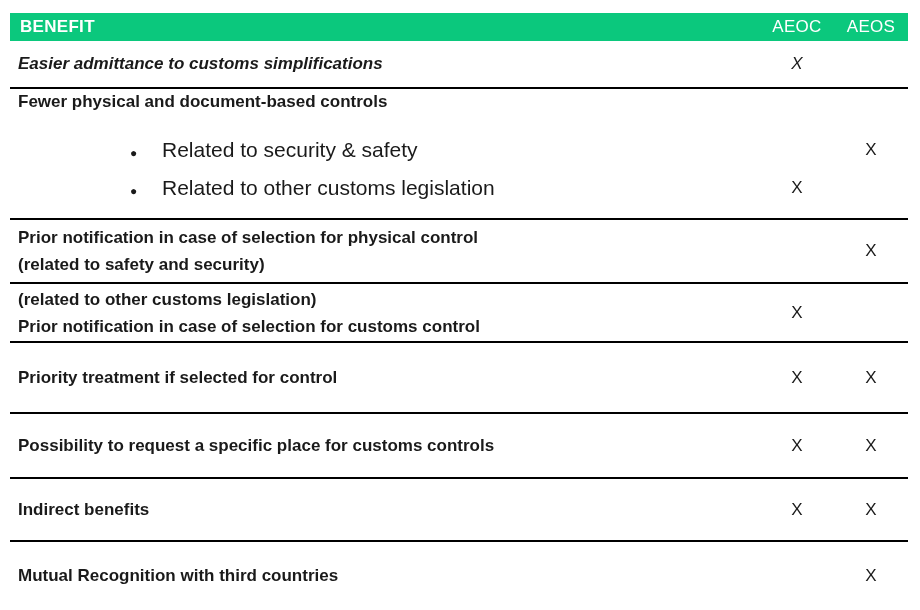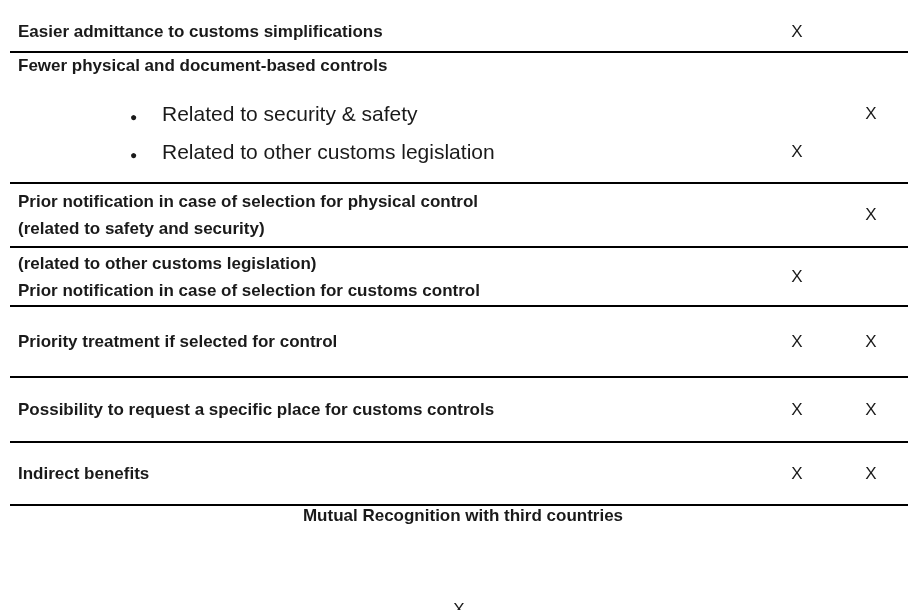--- a/index.html
+++ b/index.html
@@ -29,21 +29,21 @@
     font-weight: 700;
     font-size: 15px;
     letter-spacing: 0.3px;
   }
   .thead .cell-benefit { padding-left: 10px; }
   .row {
     display: flex;
     align-items: center;
     border-bottom: 2px solid var(--rule);
   }
-  .row.no-border { border-bottom: none; flex-direction: column; }
+  .row.no-border { border-bottom: none; }
   .cell-benefit {
     flex: 1;
     padding-left: 8px;
     font-size: 17px;
   }
   .bold { font-weight: 700; }
   .cell-mark {
     width: 74px;
     flex: 0 0 74px;
     text-align: center;
@@ -73,33 +73,38 @@
     margin-left: 112px;
     font-size: 12px;
     vertical-align: middle;
     line-height: 1;
   }
   .sub-label {
     font-size: 21px;
     font-weight: 400;
     margin-left: 20px;
   }
-  .h48  { height: 40px; }
+  .h48  { height: 48px; font-style: italic; }
   .h64  { height: 64px; }
   .h59  { height: 59px; }
   .h71  { height: 71px; }
   .h65  { height: 65px; }
   .h63  { height: 63px; }
   .h68  { height: 68px; }
 </style>
 </head>
 <body>
 
 <div class="table">
 
+  <div class="thead">
+    <div class="cell-benefit">BENEFIT</div>
+    <div class="cell-mark">AEOC</div>
+    <div class="cell-mark">AEOS</div>
+  </div>
 
   <div class="row h48">
     <div class="cell-benefit bold">Easier admittance to customs simplifications</div>
     <div class="cell-mark">X</div>
     <div class="cell-mark"></div>
   </div>
 
   <div class="row-group">
     <div class="group-title bold">Fewer physical and document-based controls</div>
     <div class="subrow">

